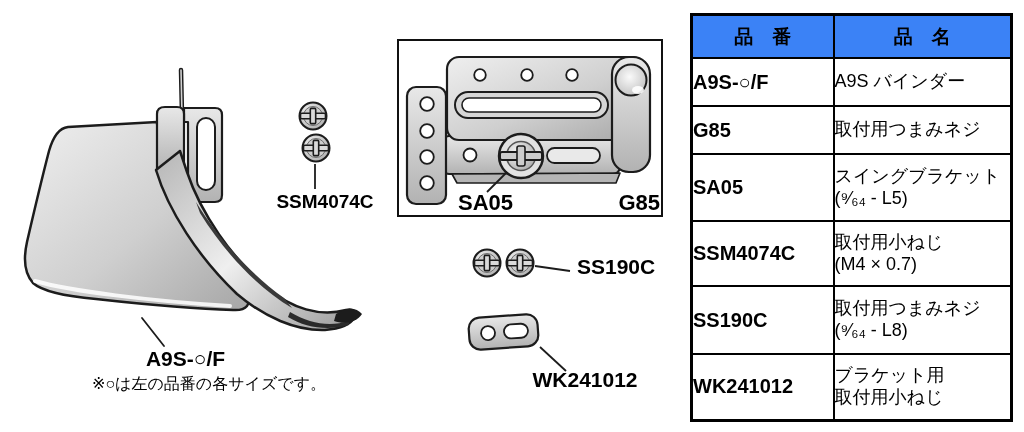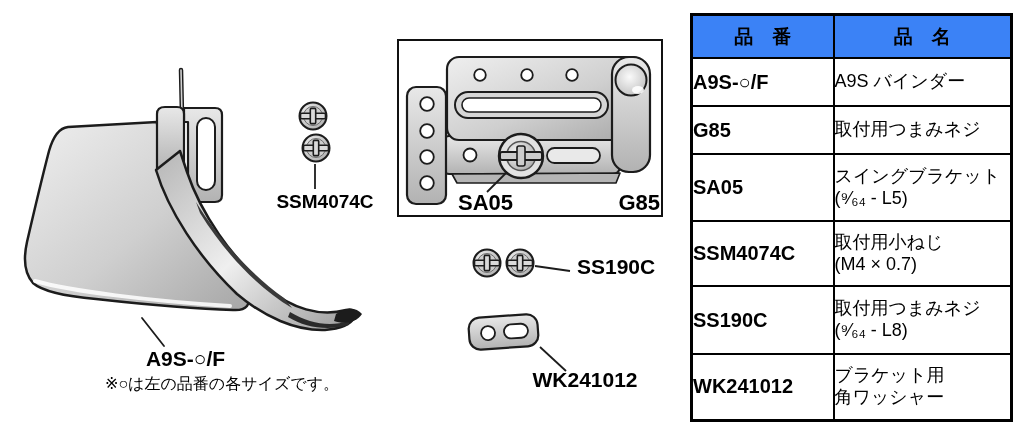--- a/index.html
+++ b/index.html
@@ -9,21 +9,21 @@
   }
   .frame{
     position:absolute;left:397px;top:39px;width:262px;height:174px;
     border:2px solid #111;background:#fff;z-index:1;
   }
   .art{position:absolute;left:0;top:0;z-index:2;pointer-events:none;}
   .lbl{position:absolute;z-index:3;font-weight:700;white-space:nowrap;color:#000;}
   .lbl.center{text-align:center;}
   .lbl-ssm{left:248px;top:191px;width:154px;font-size:19px;}
   .lbl-a9s{left:108px;top:347px;width:155px;font-size:21px;}
-  .lbl-note{left:92px;top:374px;font-size:16px;font-weight:400;margin-left:13px;}
+  .lbl-note{left:92px;top:374px;font-size:16px;font-weight:400;}
   .lbl-sa05{left:458px;top:190px;width:80px;font-size:22px;}
   .lbl-g85{left:600px;top:190px;width:60px;font-size:22px;text-align:right;}
   .lbl-ss190c{left:577px;top:255px;font-size:21px;}
   .lbl-wk{left:520px;top:368px;width:130px;font-size:21px;}
   table.parts{
     position:absolute;left:690px;top:13px;z-index:3;width:320px;
     border-collapse:collapse;table-layout:fixed;border:3px solid #000;
   }
   table.parts th,table.parts td{
     border:2px solid #000;vertical-align:middle;padding:0;
@@ -193,18 +193,18 @@
 (M4 × 0.7)</td>
       </tr>
       <tr class="h68">
         <td class="no">SS190C</td>
         <td class="nm">取付用つまみネジ
 (⁹⁄₆₄ - L8)</td>
       </tr>
       <tr class="h66">
         <td class="no">WK241012</td>
         <td class="nm">ブラケット用
-角ワッシャー</td>
+取付用小ねじ</td>
       </tr>
     </tbody>
   </table>
 
 </div>
 
 </body></html>

